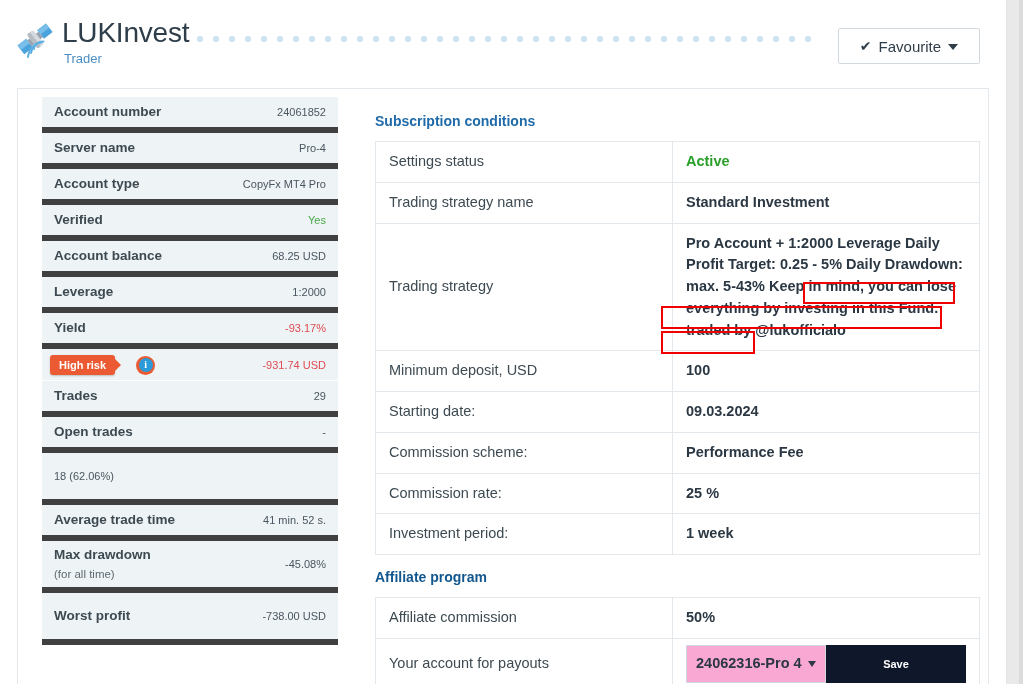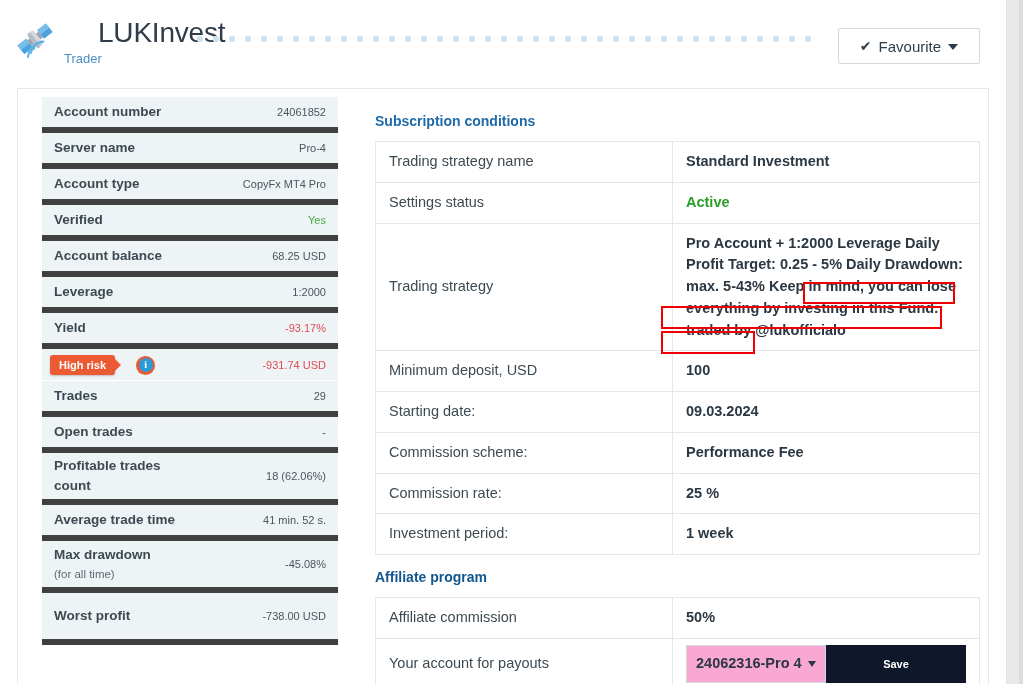--- a/index.html
+++ b/index.html
@@ -53,21 +53,20 @@
     width: 44px; height: 40px;
   }
   .brand-title {
     position: absolute;
     left: 62px; top: 17px;
     font-size: 28px;
     color: #2e3d49;
     font-weight: 400;
     letter-spacing: -0.2px;
     white-space: nowrap;
-    margin-left: 36px;
   }
   .brand-sub {
     position: absolute;
     left: 64px; top: 51px;
     font-size: 13px;
     color: #4a8dc4;
     font-weight: 400;
   }
   .dot-rule {
     position: absolute;
@@ -367,21 +366,20 @@
 
       <div class="srow">
         <span class="srow-label">Trades</span>
         <span class="srow-value">29</span>
       </div>
       <div class="srow">
         <span class="srow-label">Open trades</span>
         <span class="srow-value">-</span>
       </div>
       <div class="srow tall">
-        <span class="srow-label" style="max-width:145px">Profitable trades count</span>
         <span class="srow-value">18 (62.06%)</span>
       </div>
       <div class="srow">
         <span class="srow-label">Average trade time</span>
         <span class="srow-value">41 min. 52 s.</span>
       </div>
       <div class="srow tall">
         <span class="srow-label">
           <span>Max drawdown</span>
           <span class="srow-sublabel">(for all time)</span>
@@ -394,26 +392,26 @@
       </div>
     </div>
 
     <div class="main-panel">
 
       <div class="section-title">Subscription conditions</div>
 
       <table class="mtable">
         <tbody>
           <tr>
+            <td class="k">Settings status</td>
+            <td class="v green">Active</td>
+          </tr>
+          <tr>
             <td class="k">Trading strategy name</td>
             <td class="v">Standard Investment</td>
-          </tr>
-          <tr>
-            <td class="k">Settings status</td>
-            <td class="v green">Active</td>
           </tr>
           <tr>
             <td class="k">Trading strategy</td>
             <td class="v strategy-cell">Pro Account + 1:2000 Leverage Daily Profit Target: 0.25 - 5% Daily Drawdown: max. 5-43% Keep in mind, you can lose everything by investing in this Fund. traded by @lukofficialo</td>
           </tr>
           <tr>
             <td class="k">Minimum deposit, USD</td>
             <td class="v">100</td>
           </tr>
           <tr>

